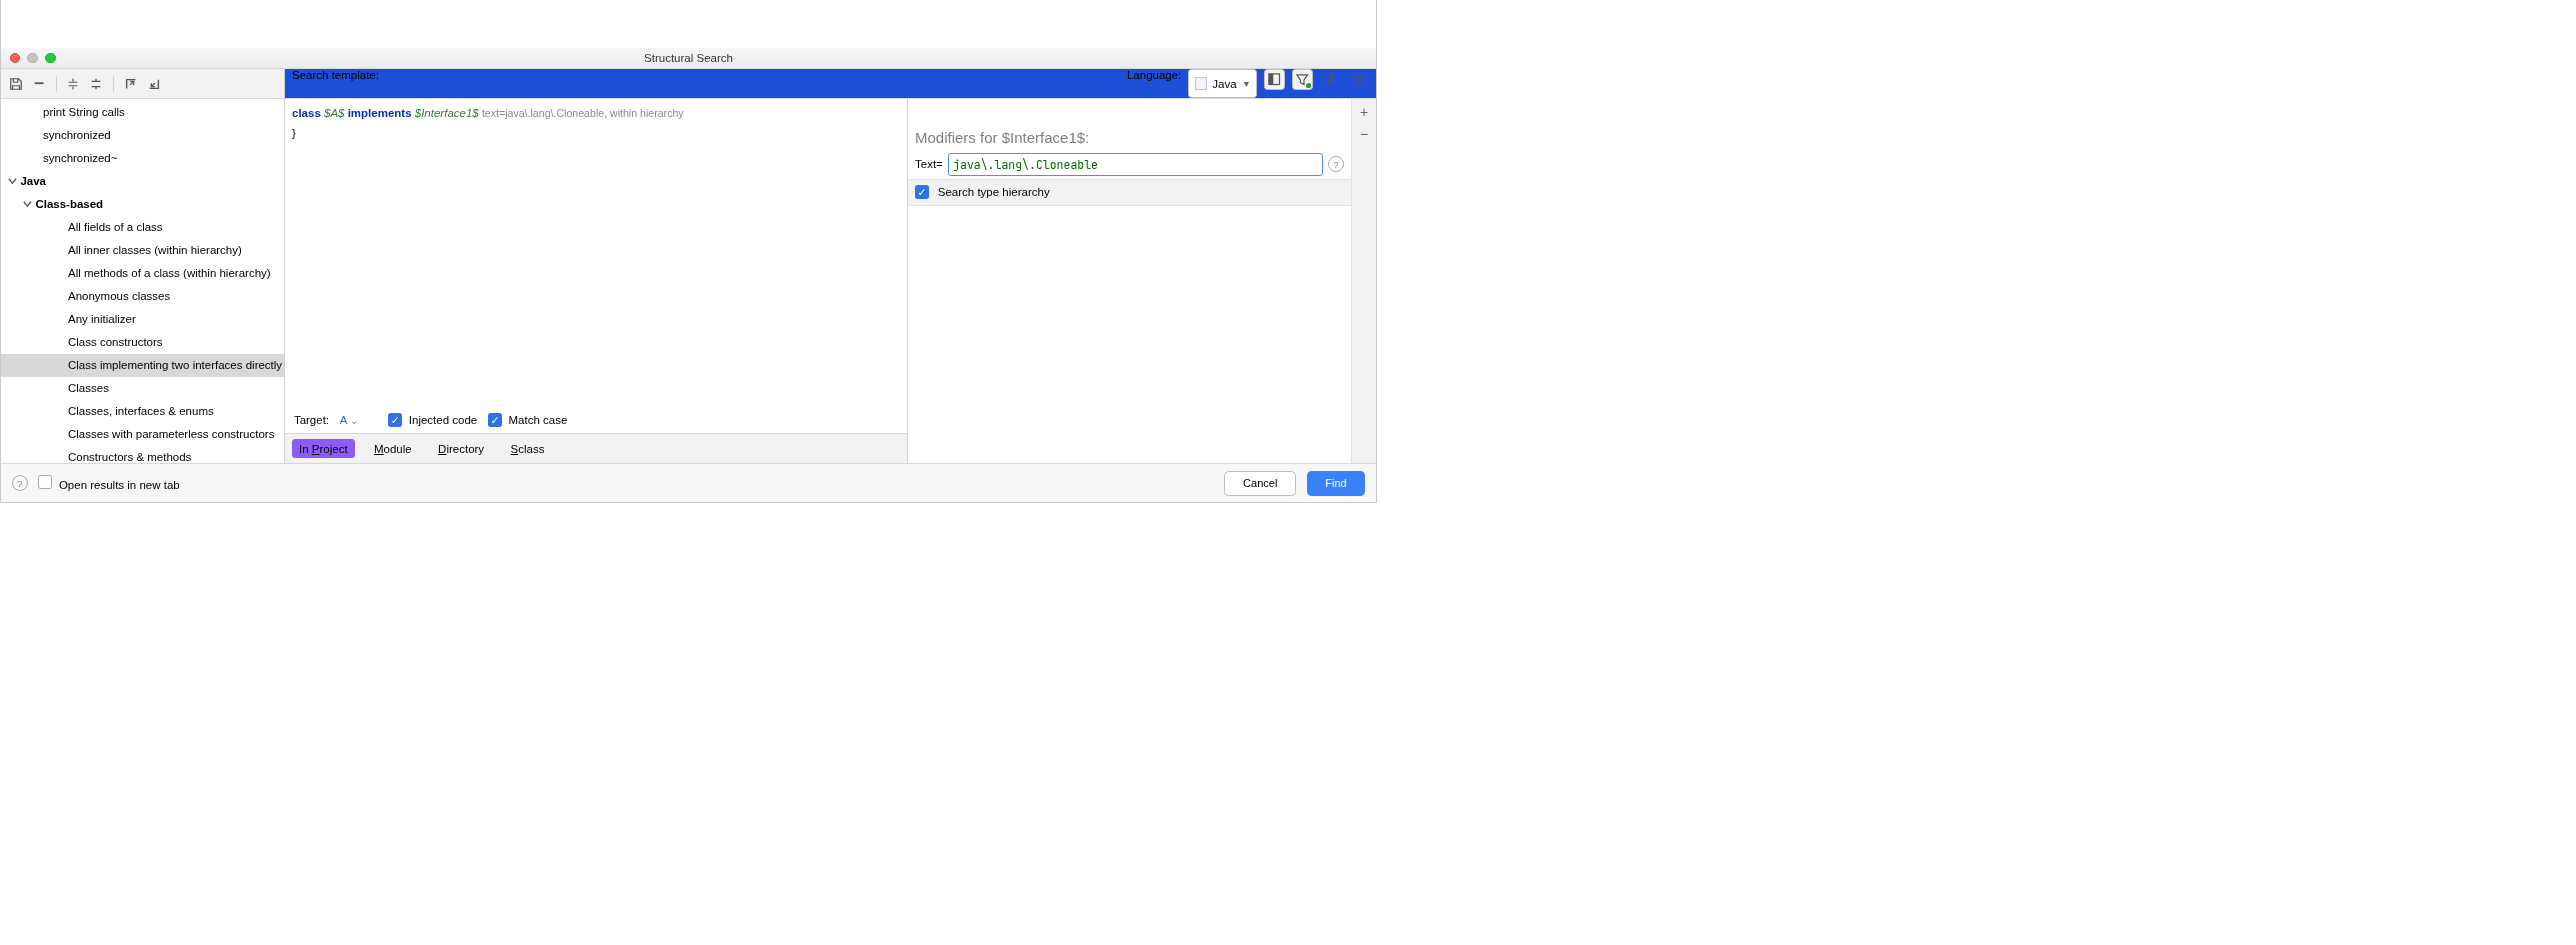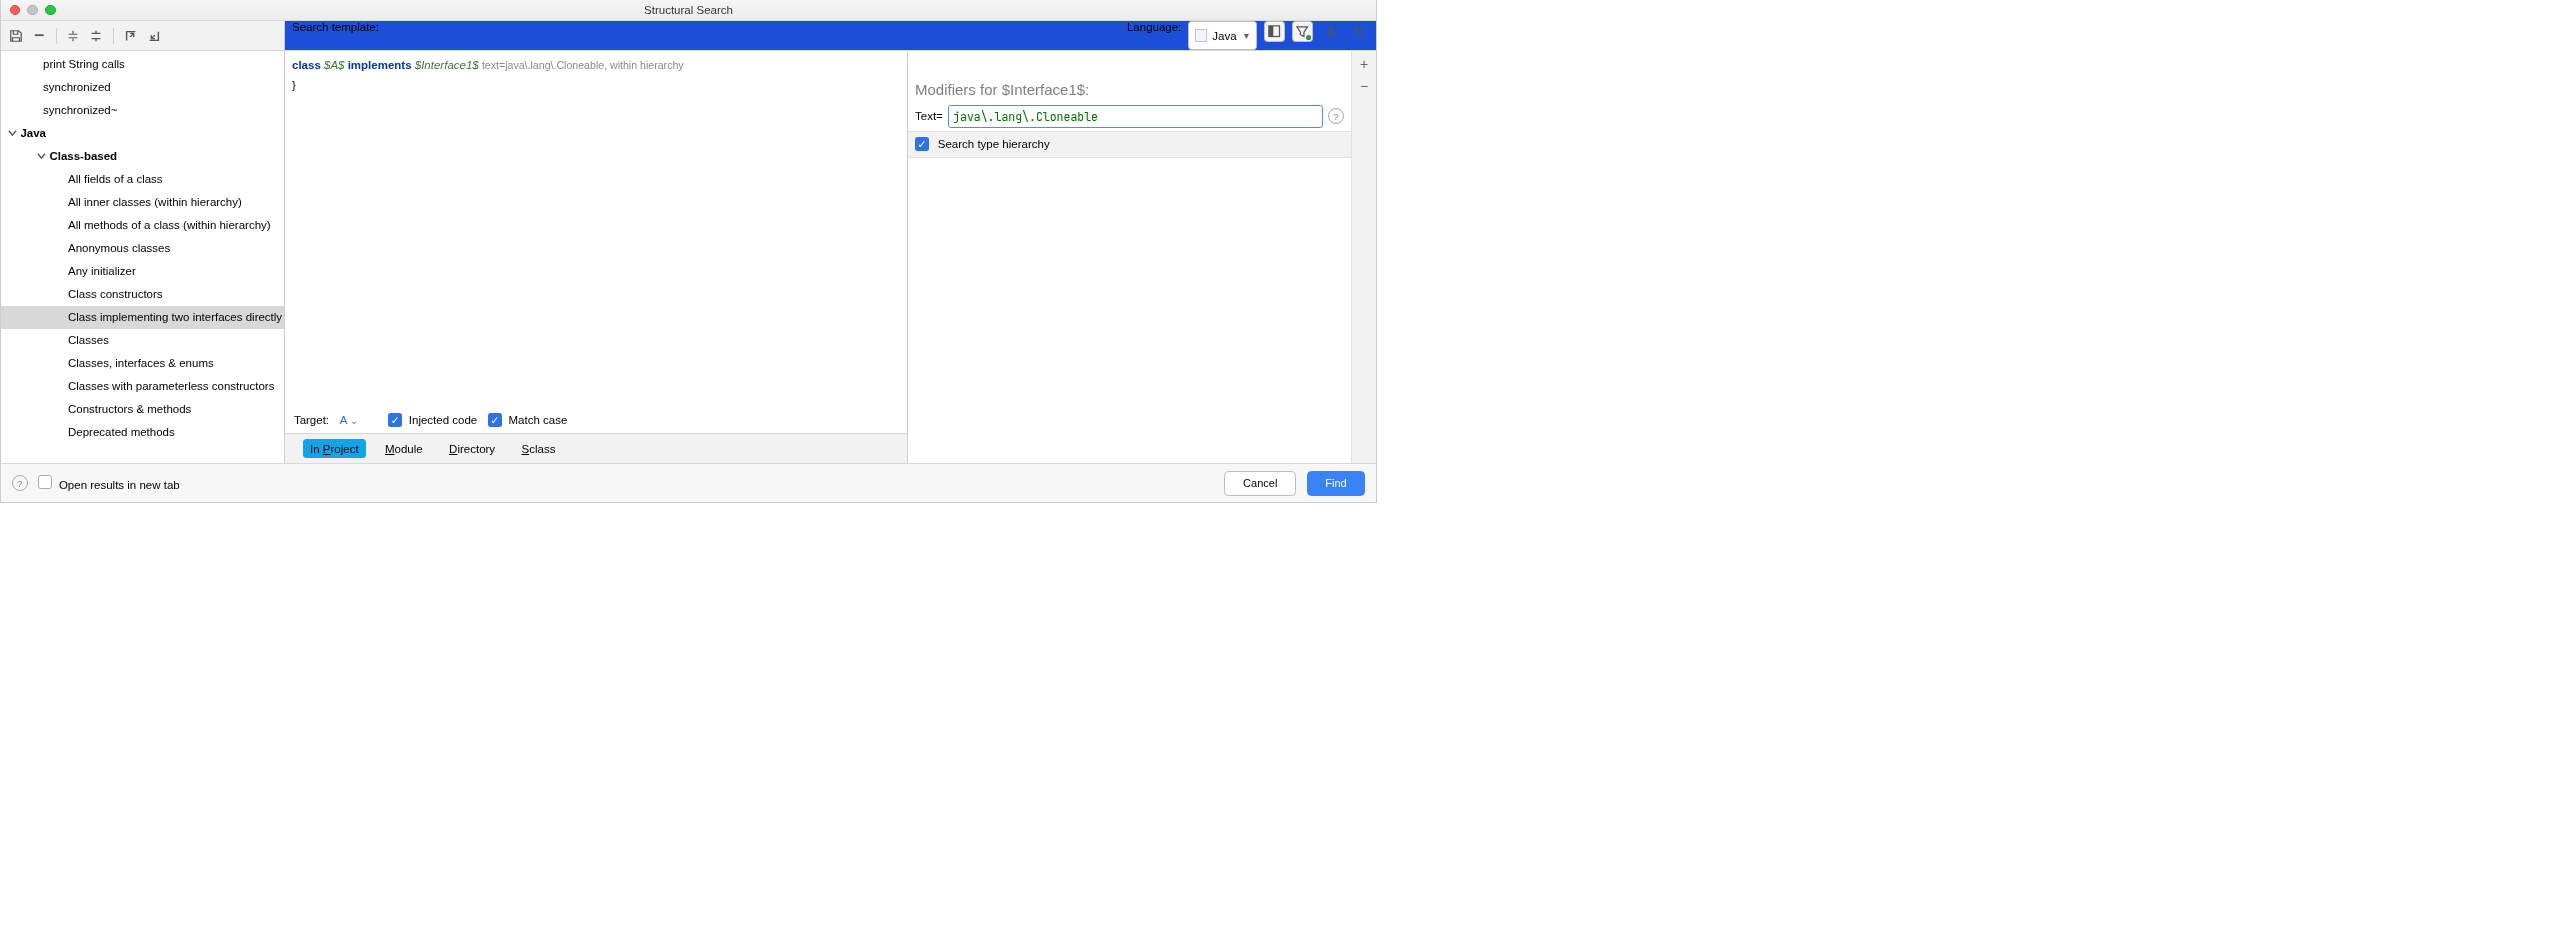--- a/index.html
+++ b/index.html
@@ -19,20 +19,21 @@
     border: 0.9px solid #ccc;
     border-top: none;
   }
   .titlebar {
     height: 21px;
     background: linear-gradient(#f6f6f6,#ececec);
     display: flex;
     align-items: center;
     border-bottom: 0.9px solid #d8d8d8;
     position: relative;
+    margin-top: 48px;
   }
   .traffic {
     display: flex;
     gap: 7px;
     padding-left: 8.9px;
   }
   .traffic span {
     width: 10.6px; height: 10.6px; border-radius: 50%; display: inline-block;
   }
   .t-close { background: #ff5f57; border:0.9px solid #e24239;}
@@ -82,21 +83,21 @@
     align-items: center;
     height: 23px;
     padding-left: 5.3px;
     white-space: nowrap;
   }
   .tree-row.sel { background: #d8d8d8; }
   .tw { display:inline-block; width:12.4px; text-align:center; color:#555;}
   .bold { font-weight: 600; }
   .ind0 { padding-left: 42px; }
   .ind1 { padding-left: 7px; }
-  .ind2 { padding-left: 36px; }
+  .ind2 { padding-left: 22px; }
   .ind3 { padding-left: 67px; }
 
   
   .main {
     flex:1;
     display:flex;
     flex-direction:column;
     min-width:0;
   }
   .main-header {
@@ -173,21 +174,21 @@
     border-top:0.9px solid #d8d8d8;
     display:flex;
     align-items:center;
     gap: 12.4px;
     padding:0 7px;
     font-size:11.5px;
   }
   .scope-tabs .tab {
     padding:3.5px 7px; border-radius:3.5px;
   }
-  .scope-tabs .tab.sel { background:#0ea5e9;margin-left:11px; }
+  .scope-tabs .tab.sel { background:#8b5cf6; }
   .underline-shortcut { text-decoration: underline; text-decoration-thickness:0.9px;}
 
   
   .modifiers {
     width: 469px;
     border-left:0.9px solid #d0d0d0;
     display:flex;
     min-height:0;
   }
   .mod-body {

